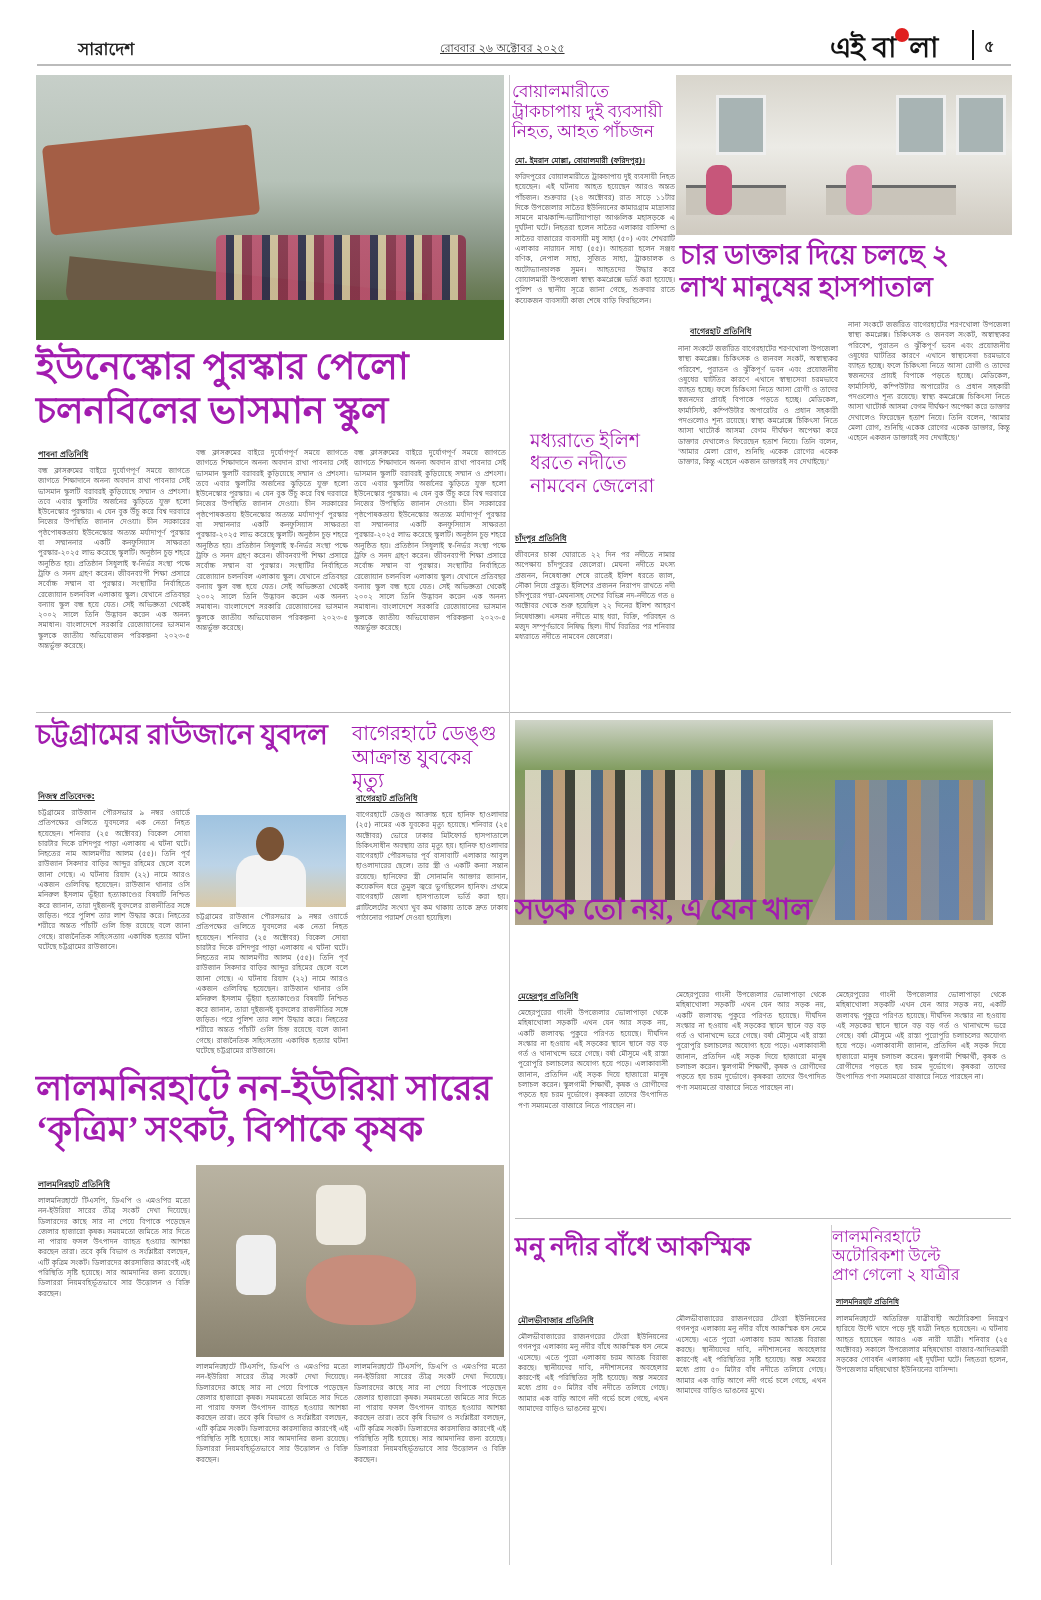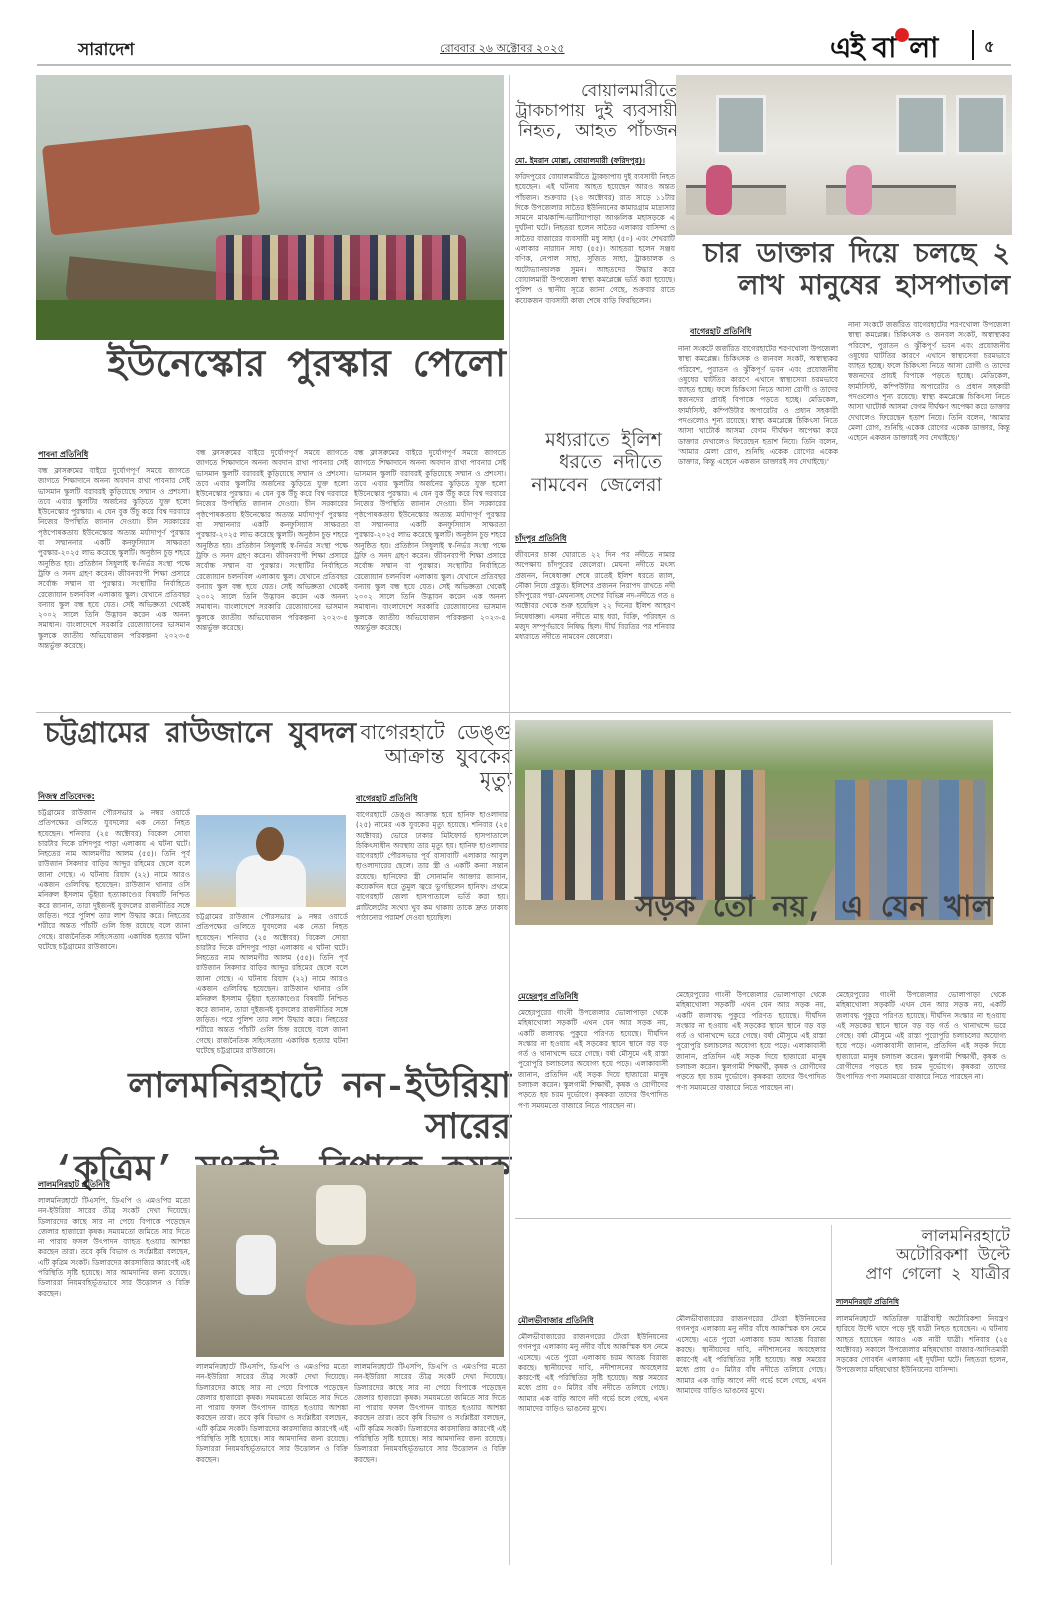--- a/index.html
+++ b/index.html
@@ -43,21 +43,21 @@
     background: repeating-linear-gradient(90deg, #e8e0d0 0 16px, #3d5a8a 16px 28px, #caa080 28px 40px, #2f2f2f 40px 50px); opacity: .8; }
   .ph-road .crowd2 { position: absolute; left: 320px; top: 60px; width: 150px; height: 140px;
     background: repeating-linear-gradient(90deg, #5b7fb0 0 20px, #b08a6a 20px 34px, #7c8aa0 34px 52px); opacity: .85; }
 
   .ph-farm { left: 196px; top: 1165px; width: 308px; height: 192px; background: linear-gradient(180deg, #b9b3a2 0%, #a39c89 55%, #8a8370 100%); }
   .ph-farm .sack { position: absolute; left: 110px; top: 90px; width: 110px; height: 70px; background: #c78d7c; border-radius: 40%; }
   .ph-farm .p1 { position: absolute; left: 40px; top: 70px; width: 40px; height: 60px; background: #efefef; border-radius: 10px; }
   .ph-farm .p2 { position: absolute; left: 120px; top: 20px; width: 50px; height: 60px; background: #eeeae0; border-radius: 10px; }
 
   
-  .hl { font-family: Liberation Mono, monospace; font-weight: bold; color: #404040; text-align: right; line-height: 1.18; }
+  .hl { font-family: Liberation Serif, serif; font-weight: bold; color: #a21caf; text-align: left; line-height: 1.18; }
   .byline { font-size: 8px; font-weight: bold; color: #222; text-decoration: underline; }
   .body-text { font-size: 7.2px; line-height: 10.3px; color: #444; text-align: justify; overflow: hidden; }
   .col-rule { width: 1px; background: #ccc; }
   .h-rule { height: 1px; background: #bbb; }
 </style>
 </head>
 <body>
 
 <div class="abs hdr-section">সারাদেশ</div>
 <div class="abs hdr-date">রোববার ২৬ অক্টোবর ২০২৫</div>
@@ -69,20 +69,21 @@
 <div class="abs hdr-rule"></div>
 
 <div class="abs photo ph-boat">
   <div class="roof"></div>
     <div class="hull"></div>
     <div class="kids"></div>
     <div class="grass"></div>
 </div>
 <div class="abs hl" style="left:36px;top:345px;width:470px;font-size:37px;">
   <div>ইউনেস্কোর পুরস্কার পেলো</div>
+  <div>চলনবিলের ভাসমান স্কুল</div>
 </div>
 <div class="abs byline" style="left:38px;top:448px;">পাবনা প্রতিনিধি</div>
 <div class="abs body-text" style="left:38px;top:466px;width:152px;height:240px;">বন্ধ ক্লাসরুমের বাইরে দুর্যোগপূর্ণ সময়ে জাগতে জাগতে শিক্ষাদানে অনন্য অবদান রাখা পাবনার সেই ভাসমান স্কুলটি বরাবরই কুড়িয়েছে সম্মান ও প্রশংসা। তবে এবার স্কুলটির অর্জনের ঝুড়িতে যুক্ত হলো ইউনেস্কোর পুরস্কার। এ যেন বুক উঁচু করে বিশ্ব দরবারে নিজের উপস্থিতি জানান দেওয়া। চীন সরকারের পৃষ্ঠপোষকতায় ইউনেস্কোর অত্যন্ত মর্যাদাপূর্ণ পুরস্কার বা সম্মাননার একটি কনফুসিয়াস সাক্ষরতা পুরস্কার-২০২৫ লাভ করেছে স্কুলটি। অনুষ্ঠান চুড় শহরে অনুষ্ঠিত হয়। প্রতিষ্ঠান সিধুলাই স্ব-নির্ভর সংস্থা পক্ষে ট্রফি ও সনদ গ্রহণ করেন। জীবনব্যাপী শিক্ষা প্রসারে সর্বোচ্চ সম্মান বা পুরস্কার। সংস্থাটির নির্বাহিতে রেজোয়ান চলনবিল এলাকায় স্কুল। যেখানে প্রতিবছর বন্যায় স্কুল বন্ধ হয়ে যেত। সেই অভিজ্ঞতা থেকেই ২০০২ সালে তিনি উদ্ভাবন করেন এক অনন্য সমাধান। বাংলাদেশে সরকারি রেজোয়ানের ভাসমান স্কুলকে জাতীয় অভিযোজন পরিকল্পনা ২০২৩-৫ অন্তর্ভুক্ত করেছে।</div>
 <div class="abs body-text" style="left:196px;top:448px;width:152px;height:258px;">বন্ধ ক্লাসরুমের বাইরে দুর্যোগপূর্ণ সময়ে জাগতে জাগতে শিক্ষাদানে অনন্য অবদান রাখা পাবনার সেই ভাসমান স্কুলটি বরাবরই কুড়িয়েছে সম্মান ও প্রশংসা। তবে এবার স্কুলটির অর্জনের ঝুড়িতে যুক্ত হলো ইউনেস্কোর পুরস্কার। এ যেন বুক উঁচু করে বিশ্ব দরবারে নিজের উপস্থিতি জানান দেওয়া। চীন সরকারের পৃষ্ঠপোষকতায় ইউনেস্কোর অত্যন্ত মর্যাদাপূর্ণ পুরস্কার বা সম্মাননার একটি কনফুসিয়াস সাক্ষরতা পুরস্কার-২০২৫ লাভ করেছে স্কুলটি। অনুষ্ঠান চুড় শহরে অনুষ্ঠিত হয়। প্রতিষ্ঠান সিধুলাই স্ব-নির্ভর সংস্থা পক্ষে ট্রফি ও সনদ গ্রহণ করেন। জীবনব্যাপী শিক্ষা প্রসারে সর্বোচ্চ সম্মান বা পুরস্কার। সংস্থাটির নির্বাহিতে রেজোয়ান চলনবিল এলাকায় স্কুল। যেখানে প্রতিবছর বন্যায় স্কুল বন্ধ হয়ে যেত। সেই অভিজ্ঞতা থেকেই ২০০২ সালে তিনি উদ্ভাবন করেন এক অনন্য সমাধান। বাংলাদেশে সরকারি রেজোয়ানের ভাসমান স্কুলকে জাতীয় অভিযোজন পরিকল্পনা ২০২৩-৫ অন্তর্ভুক্ত করেছে।</div>
 <div class="abs body-text" style="left:354px;top:448px;width:152px;height:258px;">বন্ধ ক্লাসরুমের বাইরে দুর্যোগপূর্ণ সময়ে জাগতে জাগতে শিক্ষাদানে অনন্য অবদান রাখা পাবনার সেই ভাসমান স্কুলটি বরাবরই কুড়িয়েছে সম্মান ও প্রশংসা। তবে এবার স্কুলটির অর্জনের ঝুড়িতে যুক্ত হলো ইউনেস্কোর পুরস্কার। এ যেন বুক উঁচু করে বিশ্ব দরবারে নিজের উপস্থিতি জানান দেওয়া। চীন সরকারের পৃষ্ঠপোষকতায় ইউনেস্কোর অত্যন্ত মর্যাদাপূর্ণ পুরস্কার বা সম্মাননার একটি কনফুসিয়াস সাক্ষরতা পুরস্কার-২০২৫ লাভ করেছে স্কুলটি। অনুষ্ঠান চুড় শহরে অনুষ্ঠিত হয়। প্রতিষ্ঠান সিধুলাই স্ব-নির্ভর সংস্থা পক্ষে ট্রফি ও সনদ গ্রহণ করেন। জীবনব্যাপী শিক্ষা প্রসারে সর্বোচ্চ সম্মান বা পুরস্কার। সংস্থাটির নির্বাহিতে রেজোয়ান চলনবিল এলাকায় স্কুল। যেখানে প্রতিবছর বন্যায় স্কুল বন্ধ হয়ে যেত। সেই অভিজ্ঞতা থেকেই ২০০২ সালে তিনি উদ্ভাবন করেন এক অনন্য সমাধান। বাংলাদেশে সরকারি রেজোয়ানের ভাসমান স্কুলকে জাতীয় অভিযোজন পরিকল্পনা ২০২৩-৫ অন্তর্ভুক্ত করেছে।</div>
 
 <div class="abs hl" style="left:512px;top:82px;width:166px;font-size:17px;font-weight:normal;">
   <div>বোয়ালমারীতে</div>
   <div>ট্রাকচাপায় দুই ব্যবসায়ী</div>
   <div>নিহত, আহত পাঁচজন</div>
@@ -157,20 +158,21 @@
   <div class="sack"></div>
     <div class="p1"></div>
     <div class="p2"></div>
 </div>
 <div class="abs body-text" style="left:196px;top:1362px;width:152px;height:205px;">লালমনিরহাটে টিএসপি, ডিএপি ও এমওপির মতো নন-ইউরিয়া সারের তীব্র সংকট দেখা দিয়েছে। ডিলারদের কাছে সার না পেয়ে বিপাকে পড়েছেন জেলার হাজারো কৃষক। সময়মতো জমিতে সার দিতে না পারায় ফসল উৎপাদন ব্যাহত হওয়ার আশঙ্কা করছেন তারা। তবে কৃষি বিভাগ ও সংশ্লিষ্টরা বলছেন, এটি কৃত্রিম সংকট। ডিলারদের কারসাজির কারণেই এই পরিস্থিতি সৃষ্টি হয়েছে। সার আমদানির জন্য রয়েছে। ডিলাররা নিয়মবহির্ভূতভাবে সার উত্তোলন ও বিক্রি করছেন।</div>
 <div class="abs body-text" style="left:354px;top:1362px;width:152px;height:205px;">লালমনিরহাটে টিএসপি, ডিএপি ও এমওপির মতো নন-ইউরিয়া সারের তীব্র সংকট দেখা দিয়েছে। ডিলারদের কাছে সার না পেয়ে বিপাকে পড়েছেন জেলার হাজারো কৃষক। সময়মতো জমিতে সার দিতে না পারায় ফসল উৎপাদন ব্যাহত হওয়ার আশঙ্কা করছেন তারা। তবে কৃষি বিভাগ ও সংশ্লিষ্টরা বলছেন, এটি কৃত্রিম সংকট। ডিলারদের কারসাজির কারণেই এই পরিস্থিতি সৃষ্টি হয়েছে। সার আমদানির জন্য রয়েছে। ডিলাররা নিয়মবহির্ভূতভাবে সার উত্তোলন ও বিক্রি করছেন।</div>
 
 <div class="abs h-rule" style="left:515px;top:1218px;width:496px;"></div>
 
 <div class="abs hl" style="left:515px;top:1232px;width:310px;font-size:25px;">
+  <div>মনু নদীর বাঁধে আকস্মিক</div>
 </div>
 <div class="abs byline" style="left:518px;top:1314px;">মৌলভীবাজার প্রতিনিধি</div>
 <div class="abs body-text" style="left:518px;top:1332px;width:150px;height:235px;">মৌলভীবাজারের রাজনগরের টেংরা ইউনিয়নের গগনপুর এলাকায় মনু নদীর বাঁধে আকস্মিক ধস নেমে এসেছে। এতে পুরো এলাকায় চরম আতঙ্ক বিরাজ করছে। স্থানীয়দের দাবি, নদীশাসনের অবহেলার কারণেই এই পরিস্থিতির সৃষ্টি হয়েছে। অল্প সময়ের মধ্যে প্রায় ৫০ মিটার বাঁধ নদীতে তলিয়ে গেছে। আমার এক বাড়ি আগে নদী গর্ভে চলে গেছে, এখন আমাদের বাড়িও ভাঙনের মুখে।</div>
 <div class="abs body-text" style="left:676px;top:1314px;width:150px;height:253px;">মৌলভীবাজারের রাজনগরের টেংরা ইউনিয়নের গগনপুর এলাকায় মনু নদীর বাঁধে আকস্মিক ধস নেমে এসেছে। এতে পুরো এলাকায় চরম আতঙ্ক বিরাজ করছে। স্থানীয়দের দাবি, নদীশাসনের অবহেলার কারণেই এই পরিস্থিতির সৃষ্টি হয়েছে। অল্প সময়ের মধ্যে প্রায় ৫০ মিটার বাঁধ নদীতে তলিয়ে গেছে। আমার এক বাড়ি আগে নদী গর্ভে চলে গেছে, এখন আমাদের বাড়িও ভাঙনের মুখে।</div>
 
 <div class="abs hl" style="left:832px;top:1228px;width:178px;font-size:16px;font-weight:normal;">
   <div>লালমনিরহাটে</div>
   <div>অটোরিকশা উল্টে</div>
   <div>প্রাণ গেলো ২ যাত্রীর</div>
 </div>

